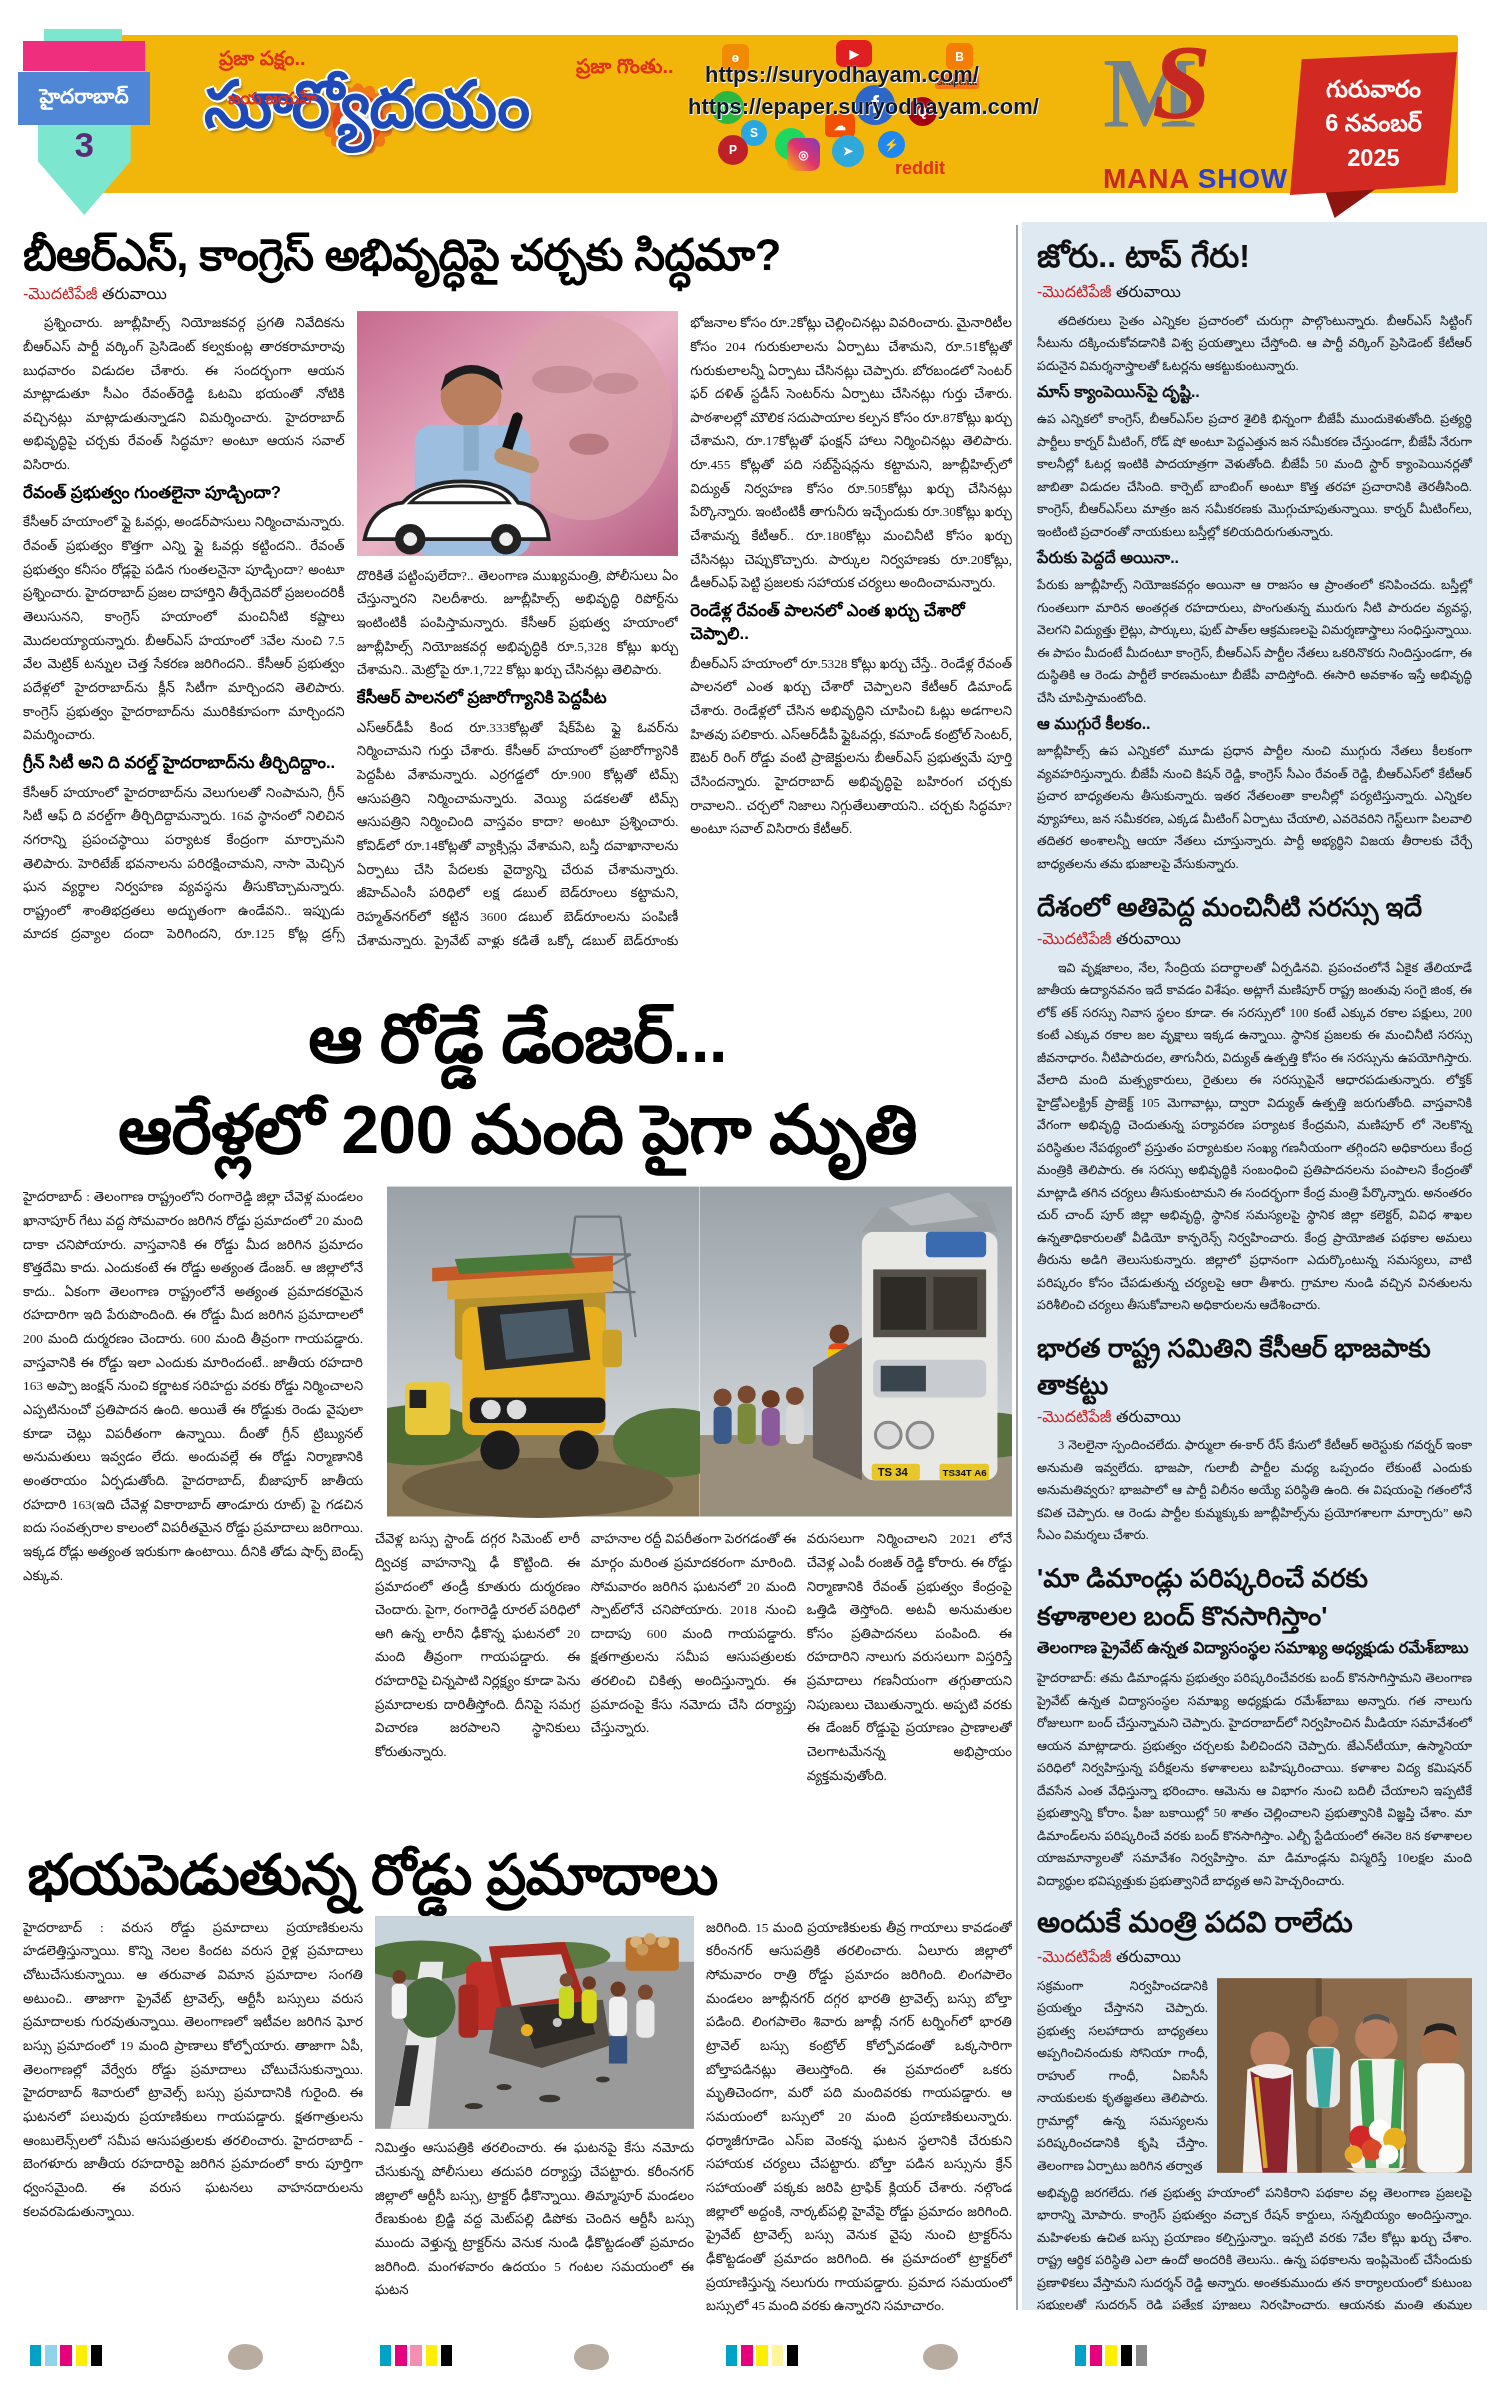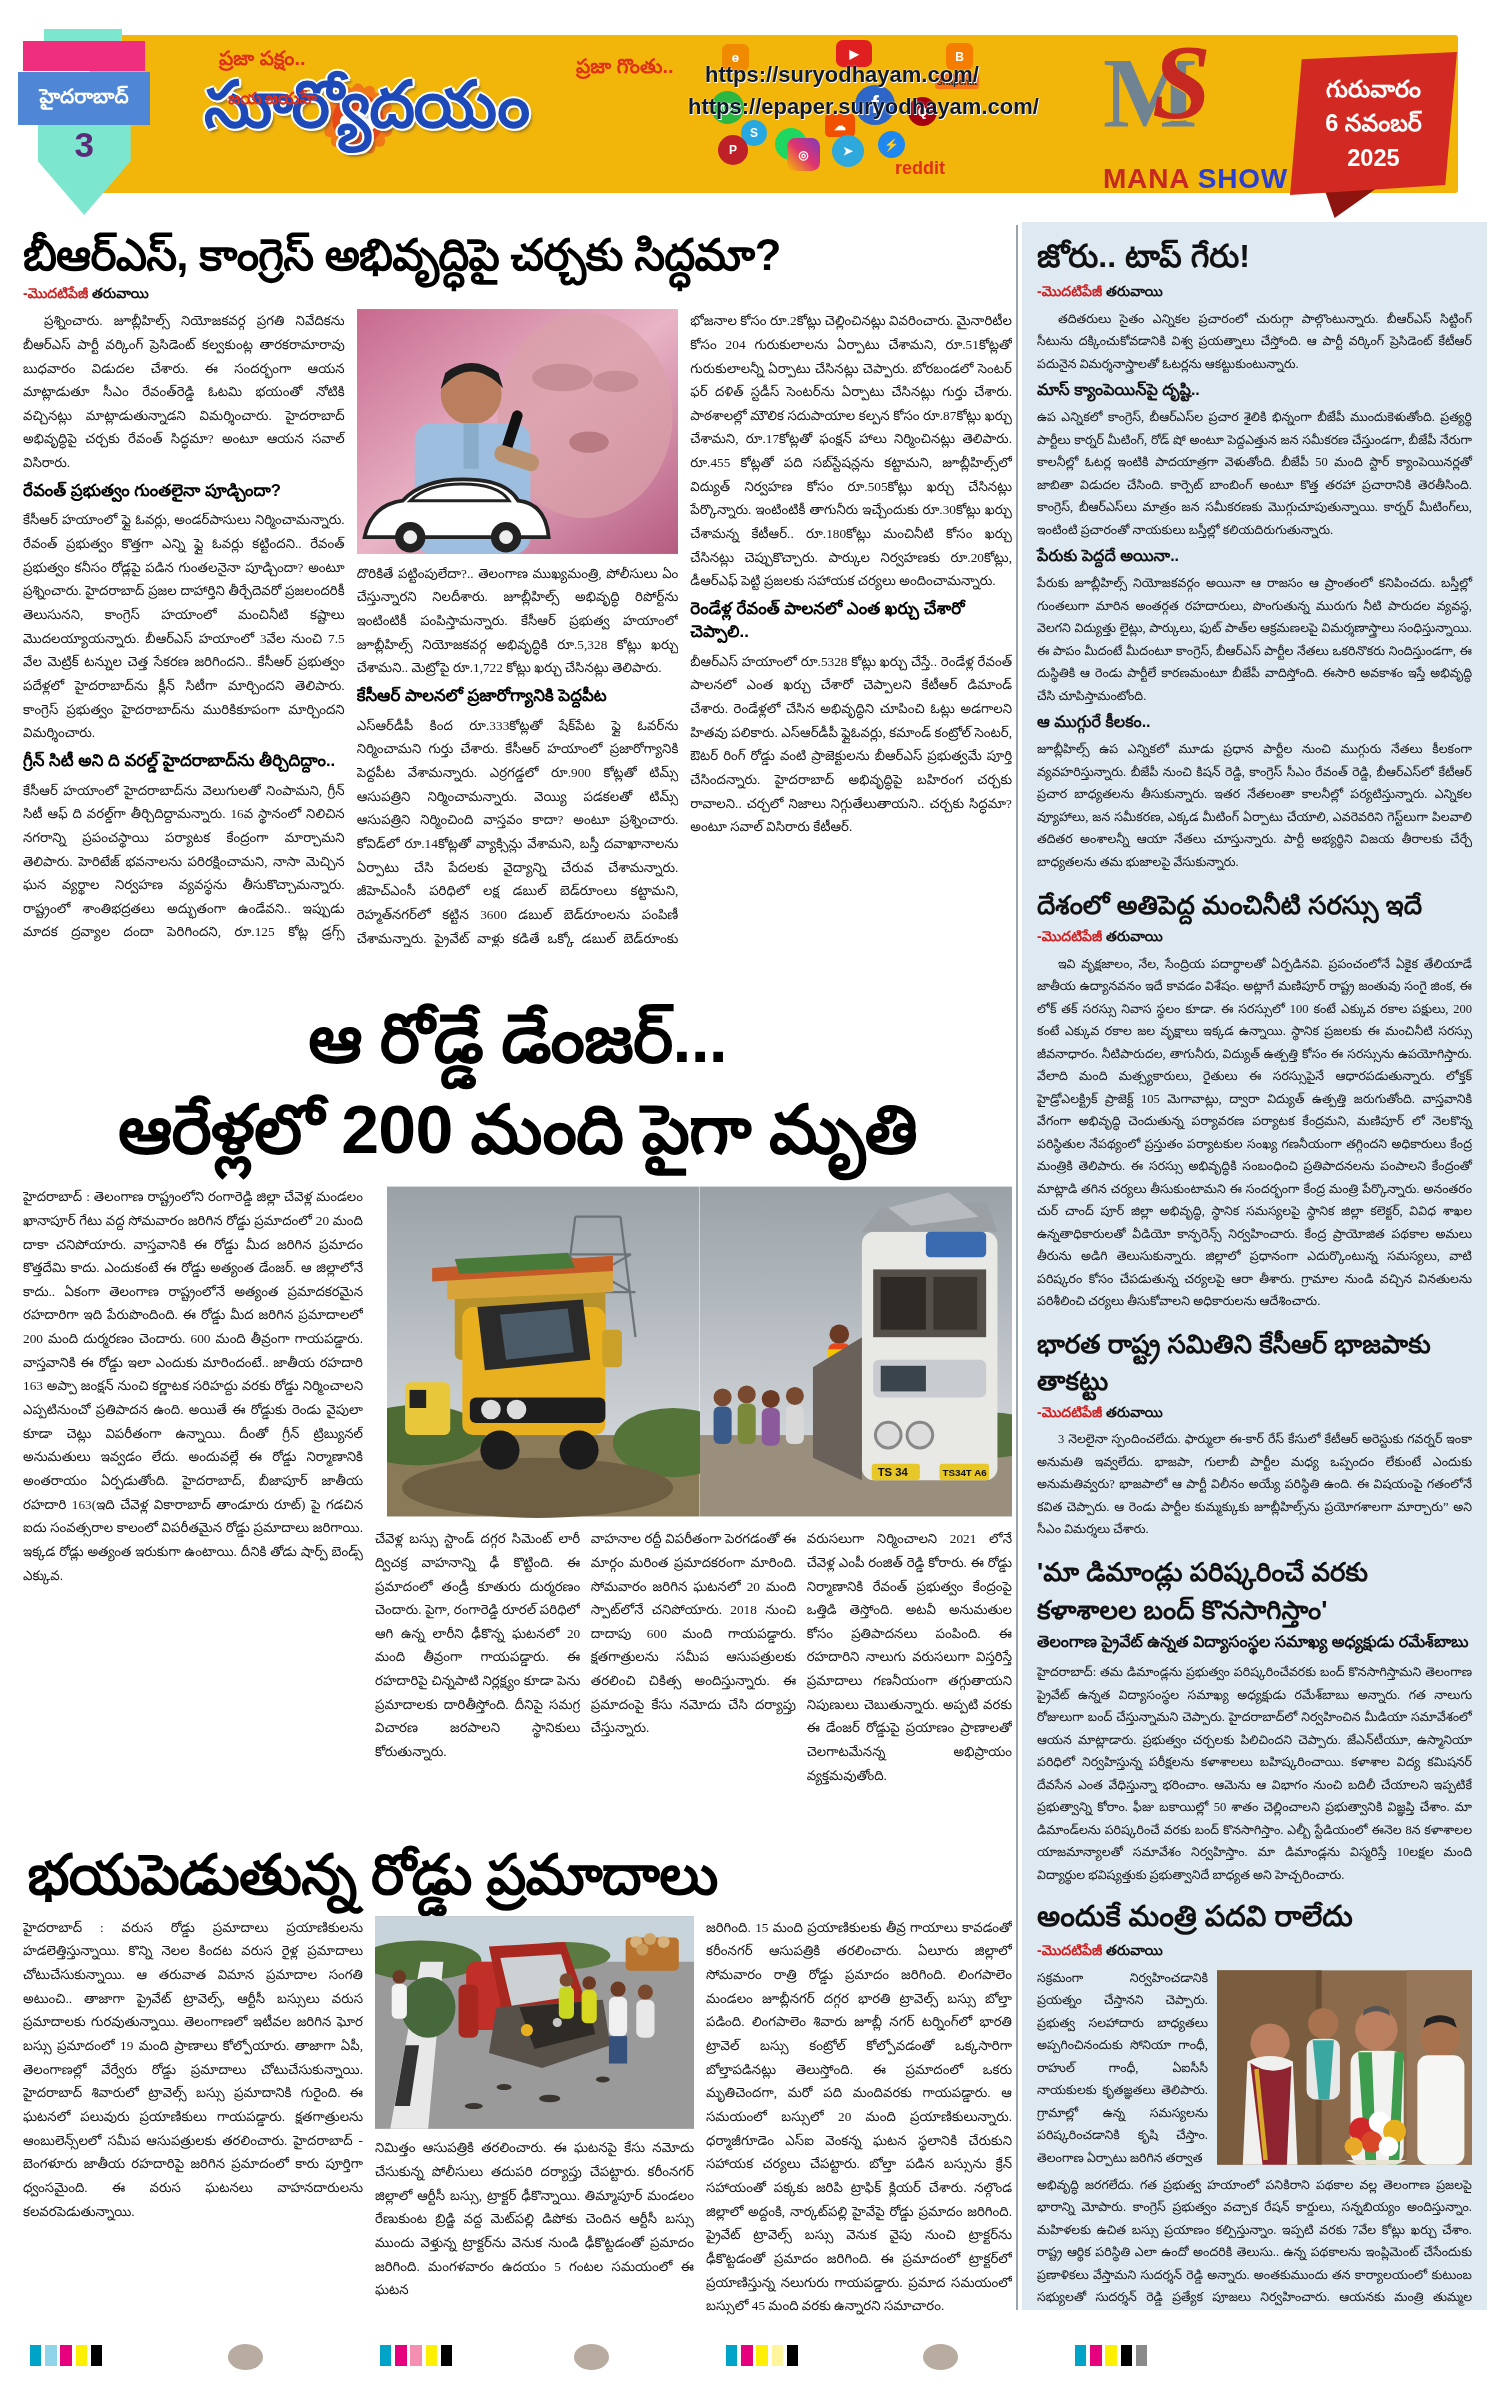--- a/index.html
+++ b/index.html
@@ -52,21 +52,21 @@
   .divider{position:absolute;left:1016px;top:225px;width:1.5px;height:2085px;background:#9AA4AD;}
   .rail{position:absolute;left:1022px;top:222px;width:465px;height:2088px;background:#DFE9F2;
         box-sizing:border-box;padding:10.6px 15px 7.6px 15px;overflow:hidden;}
   
   .h-xl{font-size:44px;font-weight:bold;line-height:1.25;margin:4.6px 0 3px 0;letter-spacing:-0.8px;
         font-family:"Liberation Sans",sans-serif;color:#000;}
   .h-mega{font-size:68px;font-weight:800;text-align:center;line-height:1.35;margin:0;
         font-family:"Liberation Sans",sans-serif;color:#000;letter-spacing:-0.8px;}
   .h-big{font-size:56px;font-weight:800;line-height:1.2;margin:6px 0 7.6px 4.6px;
         font-family:"Liberation Sans",sans-serif;color:#000;letter-spacing:-0.8px;}
-  .byline{font-size:14px;font-weight:bold;margin:3px 0 4.6px 0;font-family:"Liberation Sans",sans-serif;}
+  .byline{font-size:16px;font-weight:normal;margin:3px 0 4.6px 0;font-family:"Liberation Sans",sans-serif;}
   .byline .r{color:#CC2222;} .byline .b{color:#111;}
   .cols{display:flex;gap:12px;overflow:hidden;}
   .col{flex:1;overflow:hidden;}
   p.body{font-size:13.3px;line-height:1.78;text-align:justify;margin:0 0 4.6px 0;text-indent:21px;}
   p.body.noind{text-indent:0;}
   .sub{font-size:16.7px;font-weight:bold;margin:6px 0 4.6px 0;font-family:"Liberation Sans",sans-serif;color:#000;}
   .photo{display:block;margin:0 0 7.6px 0;}
   
   .a2-wrap{display:flex;gap:12px;margin-top:9px;overflow:hidden;}
   .a2-left{width:340px;flex:none;overflow:hidden;}

